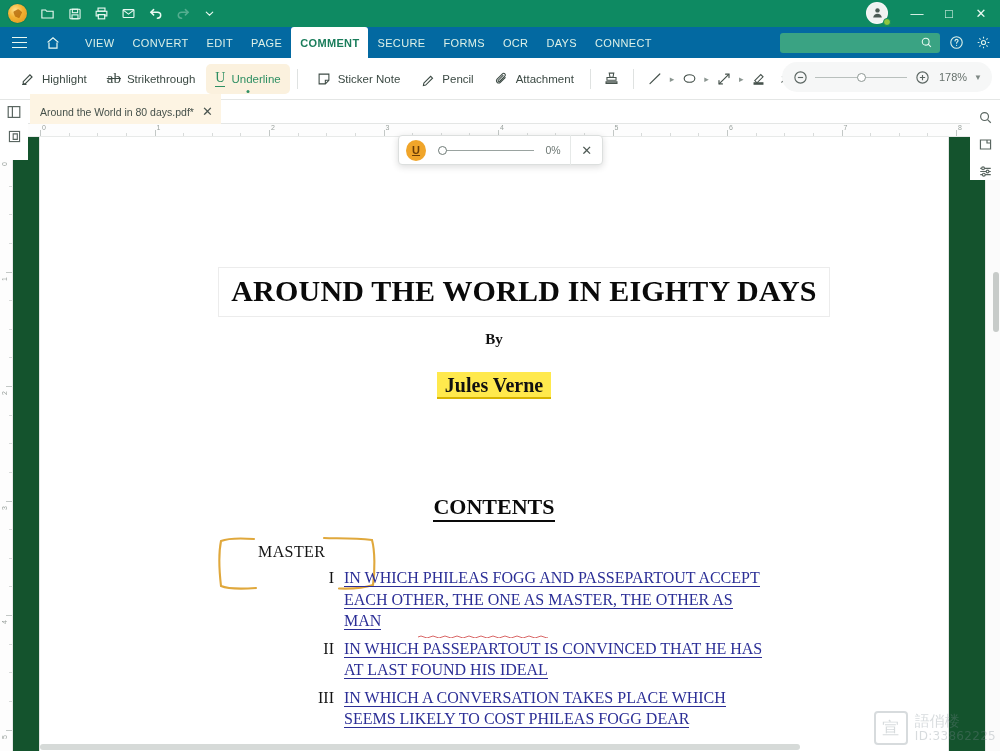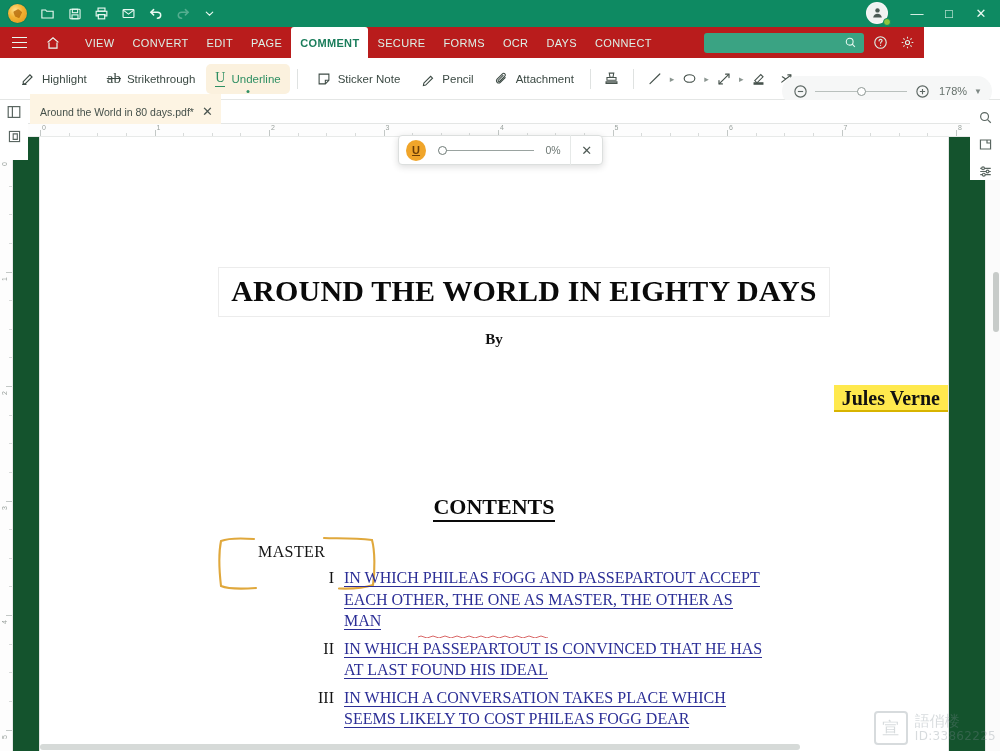--- a/index.html
+++ b/index.html
@@ -59,22 +59,22 @@
     width: 8px; height: 8px; border-radius: 50%;
     background: #8dc63f; border: 1.5px solid #0E8A62;
   }
   .wbtn {
     width: 30px; height: 26px; display: flex; align-items: center; justify-content: center;
     color: #eafaf2; font-size: 13px;
   }
 
   
   .menubar {
-    position: absolute; top: 27px; left: 0; width: 924px; height: 31px;
-    background: #b91c1c;
+    position: absolute; top: 27px; left: 0; width: 1000px; height: 31px;
+    background: #0369a1;
     display: flex; align-items: center;
   }
   .hamburger { width: 30px; height: 31px; display:flex; align-items:center; justify-content:center; margin-left: 4px; }
   .hamburger i { display:block; width: 15px; height: 1.6px; background: #eafaf2; box-shadow: 0 -5px 0 #eafaf2, 0 5px 0 #eafaf2; }
   .homebtn { width: 30px; height: 31px; display:flex; align-items:center; justify-content:center; margin-left: 4px; margin-right: 8px; }
   .menu-item {
     height: 31px; padding: 0 9px;
     display: flex; align-items: center;
     font-size: 11px; color: #ddf1e8; letter-spacing: .35px;
   }
@@ -119,21 +119,21 @@
   .tool svg, .tool .glyph { display: block; }
   .tool .glyph { font-size: 14px; line-height: 1; }
   .tsep { width: 1px; height: 20px; background: #dfe2e1; margin: 0 7px; }
   .ibtn {
     width: 28px; height: 28px; display:flex; align-items:center; justify-content:center;
     border-radius: 4px; color: #47534d;
   }
   .caret { font-size: 9px; color: #8a9590; margin: 0 1px; }
 
   .zoomwrap {
-    position: absolute; right: 8px; top: 18px;
+    position: absolute; right: 8px; top: 4px;
     height: 30px; display: flex; align-items: center; gap: 7px;
     background: #f6f7f7; border-radius: 15px; padding: 0 10px;
   }
   .zicon { width:16px; height:16px; display:flex; align-items:center; justify-content:center; color:#5b6662; }
   .ztrack { position: relative; width: 92px; height: 14px; display: flex; align-items: center; }
   .ztrack .line { width: 100%; height: 1px; background: #b9c0bd; }
   .ztrack .knob {
     position: absolute; left: 50%; margin-left: -4.5px;
     width: 9px; height: 9px; border-radius: 50%;
     background: #fff; border: 1.3px solid #8d9793;
@@ -198,21 +198,21 @@
   .doc-title {
     font-family: "Liberation Serif", serif;
     font-size: 30px; font-weight: bold; color: #0a0a0a;
     letter-spacing: .2px; white-space: nowrap;
   }
   .doc-by {
     position: absolute; top: 194px; left: 0; width: 908px; text-align: center;
     font-family: "Liberation Serif", serif; font-size: 15px; font-weight: bold; color: #111;
   }
   .doc-author-wrap {
-    position: absolute; top: 248px; left: 0; width: 908px; text-align: right;
+    position: absolute; top: 235px; left: 0; width: 908px; text-align: center;
   }
   .doc-author {
     font-family: "Liberation Serif", serif; font-size: 20px; font-weight: bold; color: #111;
     background: #FFE94D;
     padding: 2px 8px 0px 8px;
     border-bottom: 2px solid #d8b400;
     display: inline-block;
   }
   .doc-contents {
     position: absolute; top: 357px; left: 0; width: 908px; text-align: center;

